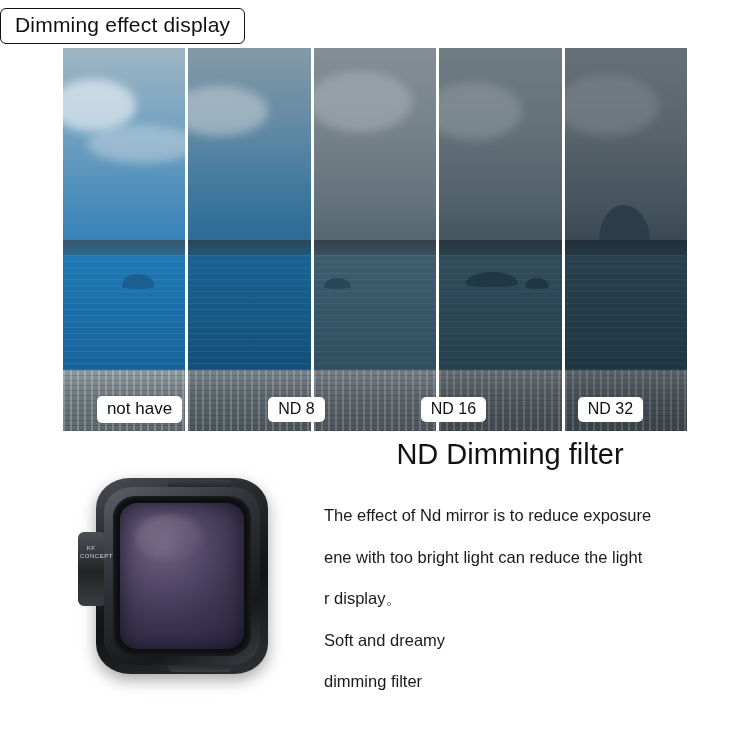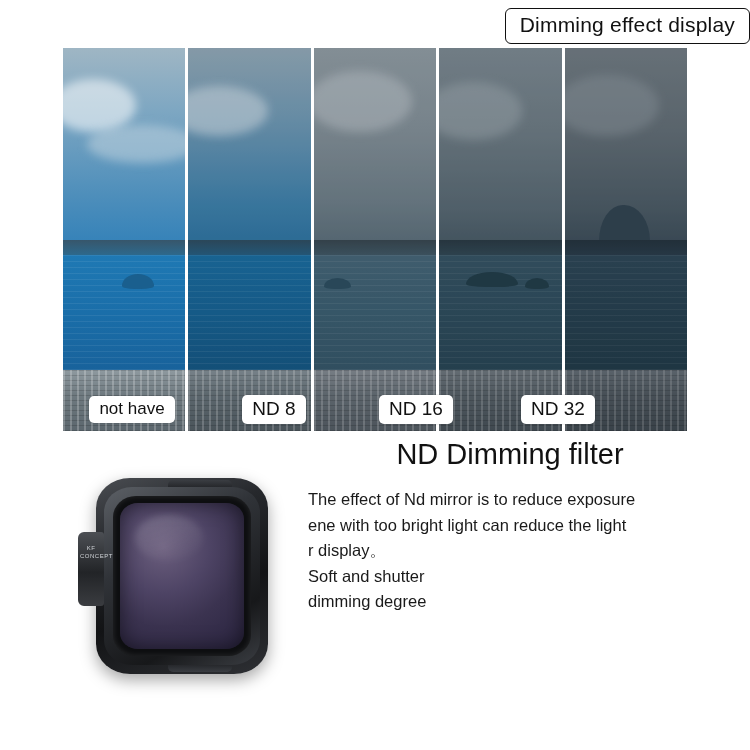--- a/index.html
+++ b/index.html
@@ -15,21 +15,21 @@
     position: relative;
   }
 
   
   .title-wrap {
     position: absolute;
     top: 8px;
     left: 0;
     width: 750px;
     display: flex;
-    justify-content: flex-end;
+    justify-content: flex-start;
   }
   .title-badge {
     border: 1.5px solid #111;
     border-radius: 6px;
     padding: 4px 14px 6px 14px;
     font-size: 21px;
     color: #111;
     background: #fff;
     letter-spacing: 0.2px;
     white-space: nowrap;
@@ -102,36 +102,36 @@
     position: absolute;
     inset: 0;
     pointer-events: none;
   }
 
   
   .label-row {
     position: absolute;
     top: 392px;
     left: 63px;
-    width: 564px;
+    width: 624px;
     height: 34px;
     display: flex;
     gap: 4px;
   }
   .label-cell {
     flex: 1 1 0;
     display: flex;
     align-items: center;
     justify-content: center;
   }
   .label-box {
     background: #ffffff;
     border-radius: 5px;
     padding: 3px 10px 4px 10px;
-    font-size: 19px;
+    font-size: 16px;
     color: #111;
     white-space: nowrap;
     box-shadow: 0 0 0 0.5px rgba(0,0,0,0.12);
   }
   .label-box.small { font-size: 17px; }
 
   
   .headline {
     position: absolute;
     top: 438px;
@@ -144,21 +144,21 @@
 
   .copy {
     position: absolute;
     top: 487px;
     left: 308px;
     width: 380px;
     font-size: 16.5px;
     line-height: 25.5px;
     color: #1a1a1a;
   }
-  .copy p { margin: 0; white-space: nowrap; }
+  .copy p { margin: 16px; white-space: nowrap; }
 
   
   .product {
     position: absolute;
     left: 78px;
     top: 470px;
     width: 210px;
     height: 215px;
   }
   .filter-outer {
@@ -337,22 +337,22 @@
     <div class="label-box">ND 32</div>
   </div>
 </div>
 
 <div class="headline">ND Dimming filter</div>
 
 <div class="copy">
   <p>The effect of Nd mirror is to reduce exposure</p>
   <p>ene with too bright light can reduce the light</p>
   <p>r display。</p>
-  <p>Soft and shutter</p>
-  <p>dimming degree</p>
+  <p>Soft and dreamy</p>
+  <p>dimming filter</p>
 </div>
 
 <div class="product">
   <div class="filter-outer">
     <div class="notch-top"></div>
     <div class="notch-bottom"></div>
     <div class="filter-ring">
       <div class="filter-inner-ring">
         <div class="filter-glass">
           <div class="glass-sheen"></div>

